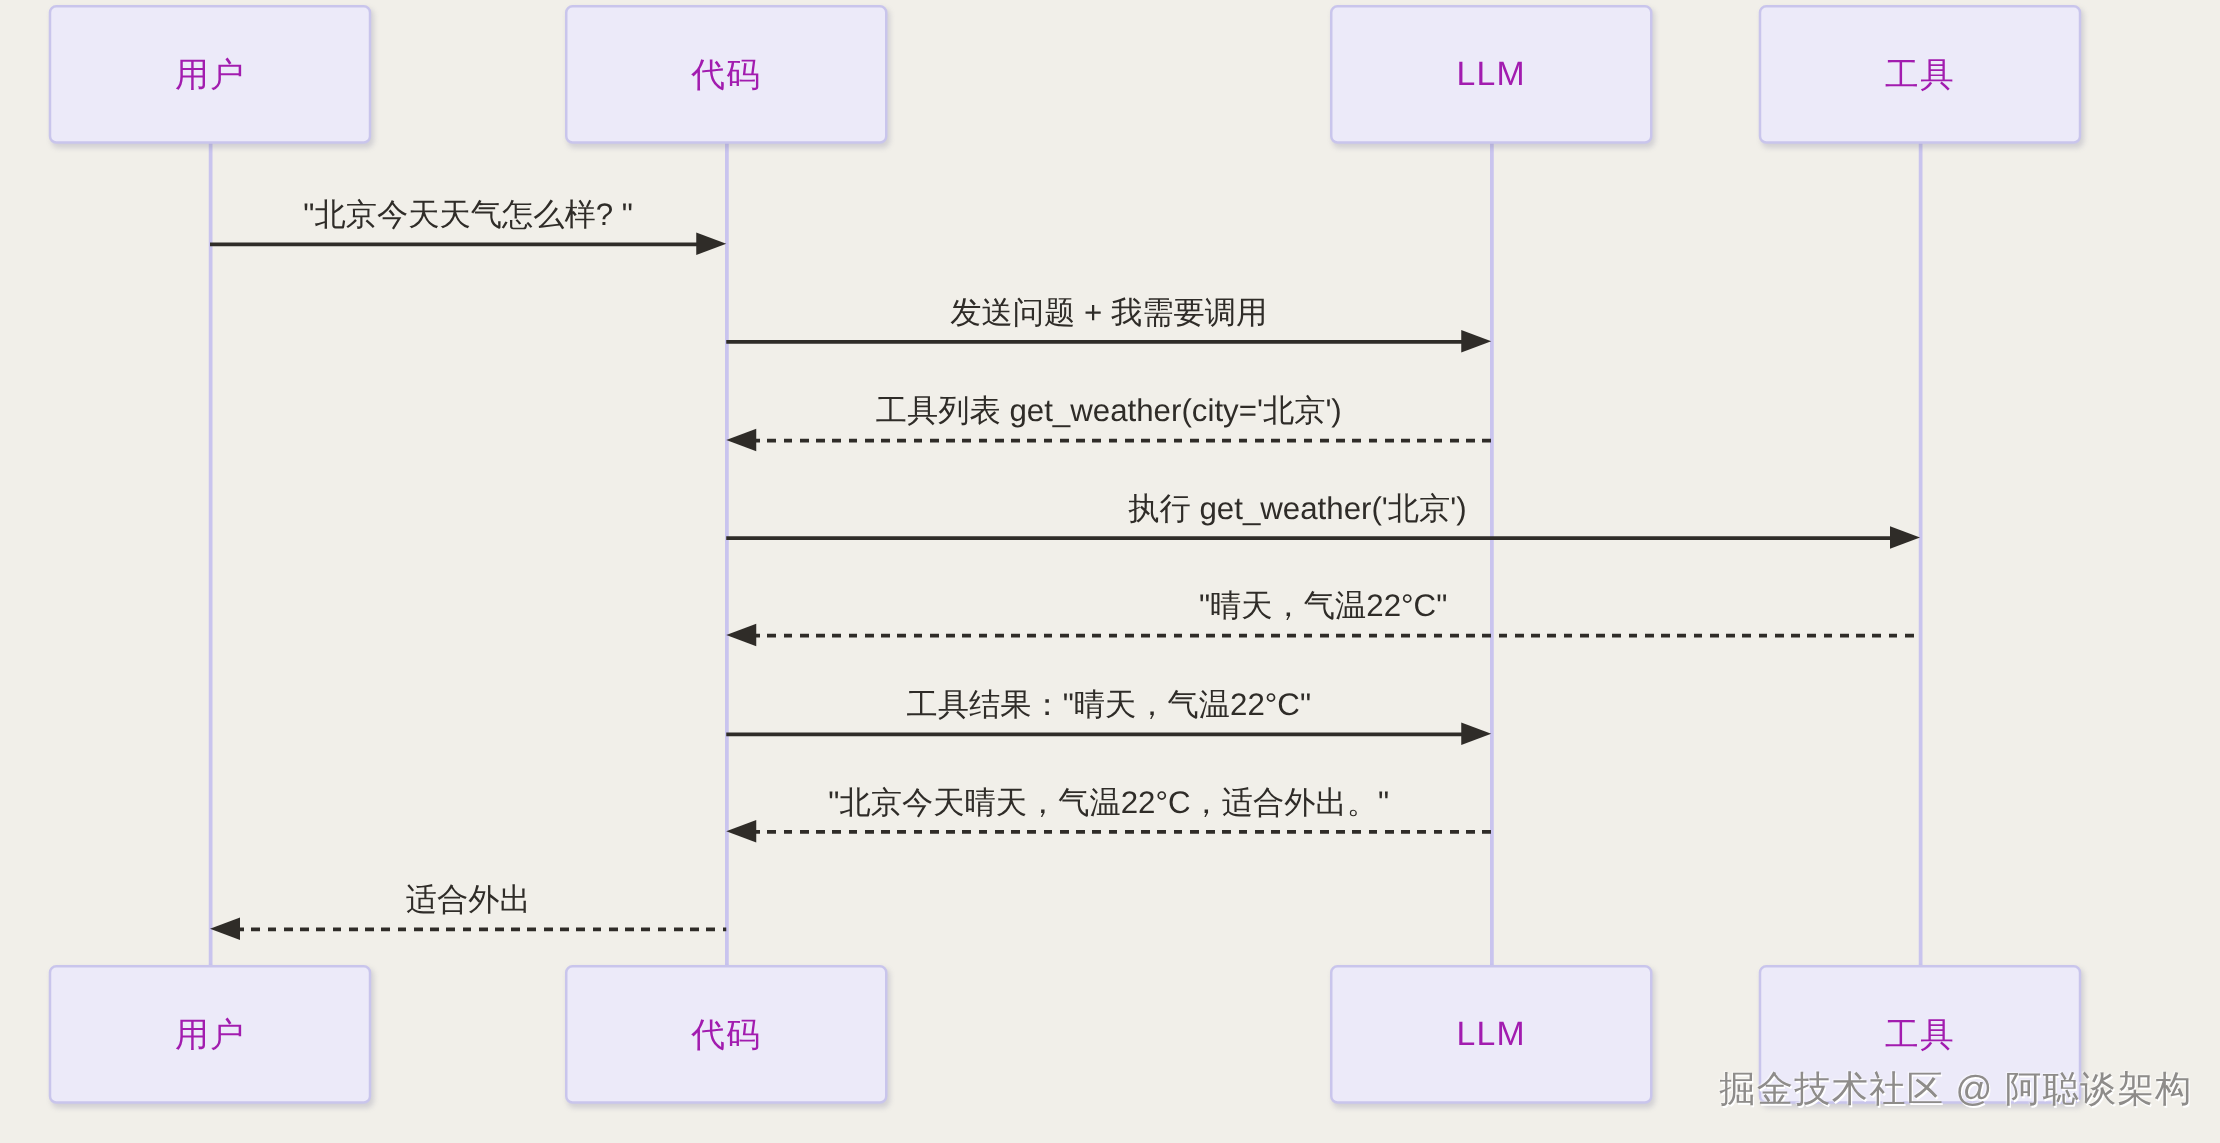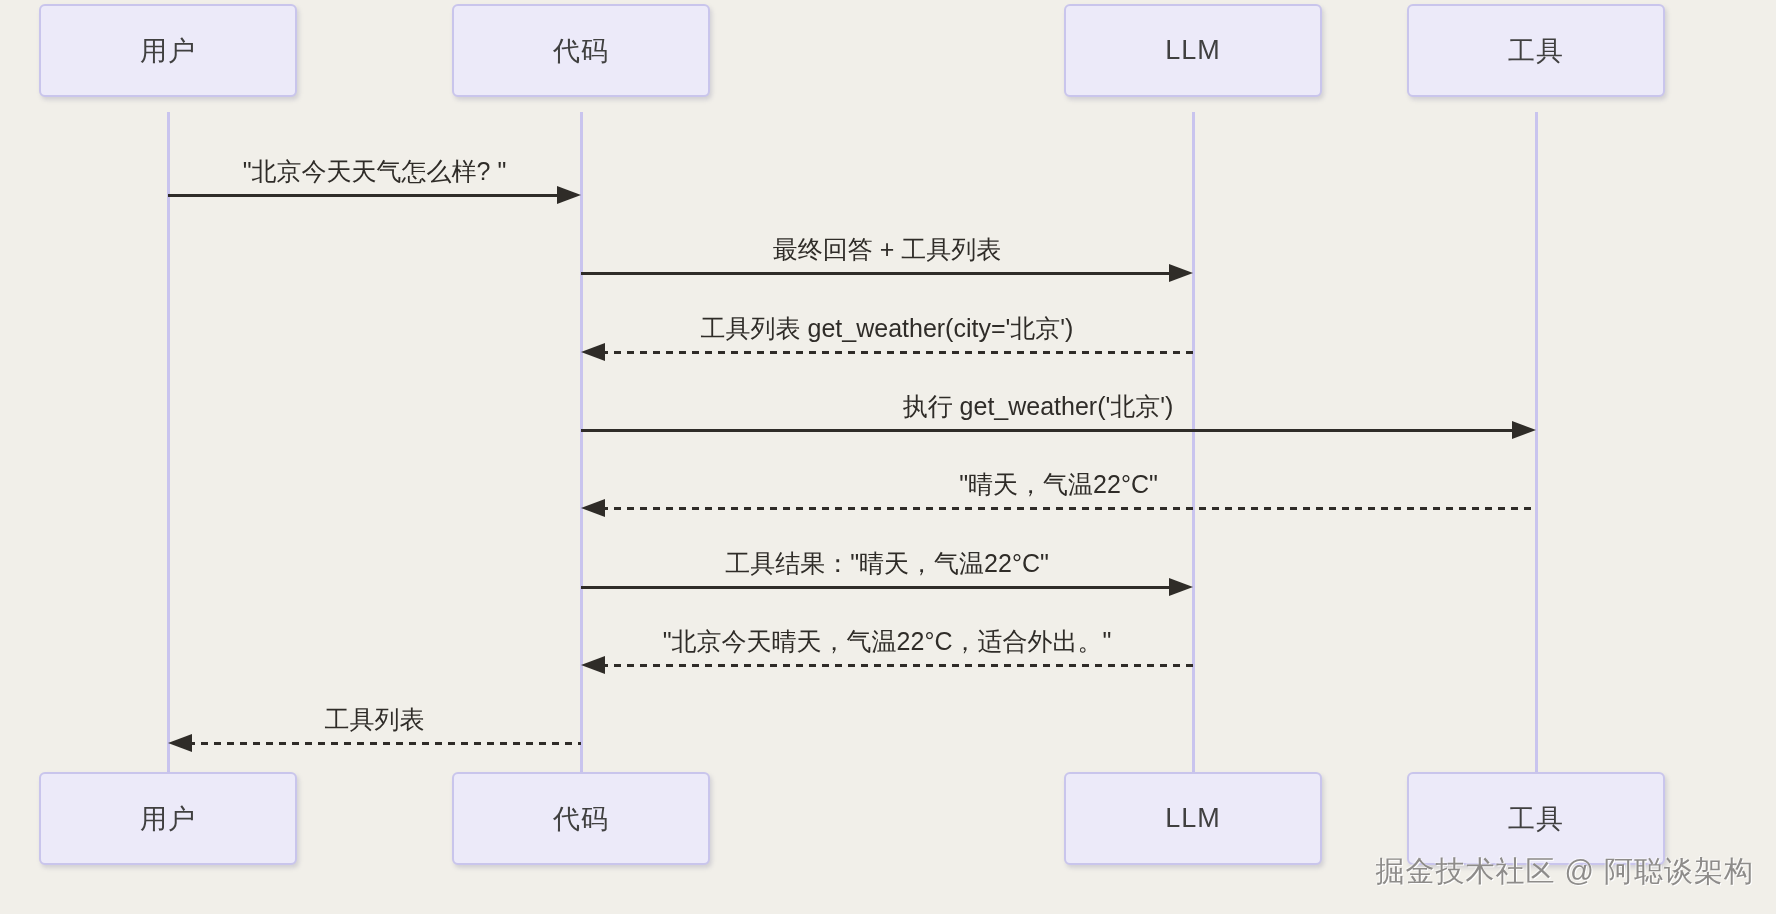--- a/index.html
+++ b/index.html
@@ -18,28 +18,28 @@
     font-family: "Liberation Sans", "DejaVu Sans", sans-serif;
     color: var(--ink);
   }
   .stage {
     position: relative;
     width: 1776px; height: 914px;
     overflow: hidden;
   }
   .actor-box {
     position: absolute;
-    width: 258px; height: 93px;
+    width: 258px; height: 111px;
     background: var(--box-fill);
     border: 2px solid var(--box-border);
     border-radius: 6px;
     box-shadow: 2px 3px 4px rgba(120,118,150,0.25);
     display: flex; align-items: center; justify-content: center;
     font-size: 27px;
-    color: #404040;
+    color: #a21caf;
     letter-spacing: 1px;
   }
   .lifeline {
     position: absolute;
     width: 3px;
     background: var(--lifeline);
   }
   .msg-line {
     position: absolute;
     height: 3px;
@@ -80,39 +80,39 @@
   <div id="lifelines-layer">
       <div class="lifeline" style="left: 166.5px; top: 112px; height: 660px;"></div>
       <div class="lifeline" style="left: 579.5px; top: 112px; height: 660px;"></div>
       <div class="lifeline" style="left: 1191.5px; top: 112px; height: 660px;"></div>
       <div class="lifeline" style="left: 1534.5px; top: 112px; height: 660px;"></div>
     </div>
   <div id="messages-layer">
       <div class="msg-label" style="left: 374.5px; top: 155px;">"北京今天天气怎么样? "</div>
       <div class="msg-line solid" style="left: 168px; top: 193.5px; width: 393px; margin-left: 0px;"></div>
       <div class="arrow-head right" style="left: 557px; top: 186px;"></div>
-      <div class="msg-label" style="left: 887px; top: 233px;">最终回答 + 工具列表</div>
+      <div class="msg-label" style="left: 887px; top: 233px;">发送问题 + 我需要调用</div>
       <div class="msg-line solid" style="left: 581px; top: 271.5px; width: 592px; margin-left: 0px;"></div>
       <div class="arrow-head right" style="left: 1169px; top: 264px;"></div>
       <div class="msg-label" style="left: 887px; top: 312px;">工具列表 get_weather(city='北京')</div>
       <div class="msg-line dashed" style="left: 581px; top: 350.5px; width: 592px; margin-left: 20px;"></div>
       <div class="arrow-head left" style="left: 581px; top: 343px;"></div>
       <div class="msg-label" style="left: 1038px; top: 390px;">执行 get_weather('北京')</div>
       <div class="msg-line solid" style="left: 581px; top: 428.5px; width: 935px; margin-left: 0px;"></div>
       <div class="arrow-head right" style="left: 1512px; top: 421px;"></div>
       <div class="msg-label" style="left: 1058.5px; top: 468px;">"晴天，气温22°C"</div>
       <div class="msg-line dashed" style="left: 581px; top: 506.5px; width: 935px; margin-left: 20px;"></div>
       <div class="arrow-head left" style="left: 581px; top: 499px;"></div>
       <div class="msg-label" style="left: 887px; top: 547px;">工具结果："晴天，气温22°C"</div>
       <div class="msg-line solid" style="left: 581px; top: 585.5px; width: 592px; margin-left: 0px;"></div>
       <div class="arrow-head right" style="left: 1169px; top: 578px;"></div>
       <div class="msg-label" style="left: 887px; top: 625px;">"北京今天晴天，气温22°C，适合外出。"</div>
       <div class="msg-line dashed" style="left: 581px; top: 663.5px; width: 592px; margin-left: 20px;"></div>
       <div class="arrow-head left" style="left: 581px; top: 656px;"></div>
-      <div class="msg-label" style="left: 374.5px; top: 703px;">工具列表</div>
+      <div class="msg-label" style="left: 374.5px; top: 703px;">适合外出</div>
       <div class="msg-line dashed" style="left: 168px; top: 741.5px; width: 393px; margin-left: 20px;"></div>
       <div class="arrow-head left" style="left: 168px; top: 734px;"></div>
     </div>
   <div id="actors-layer">
       <div class="actor-box" style="left: 39px; top: 4px;">用户</div>
       <div class="actor-box" style="left: 39px; top: 772px;">用户</div>
       <div class="actor-box" style="left: 452px; top: 4px;">代码</div>
       <div class="actor-box" style="left: 452px; top: 772px;">代码</div>
       <div class="actor-box" style="left: 1064px; top: 4px;">LLM</div>
       <div class="actor-box" style="left: 1064px; top: 772px;">LLM</div>

